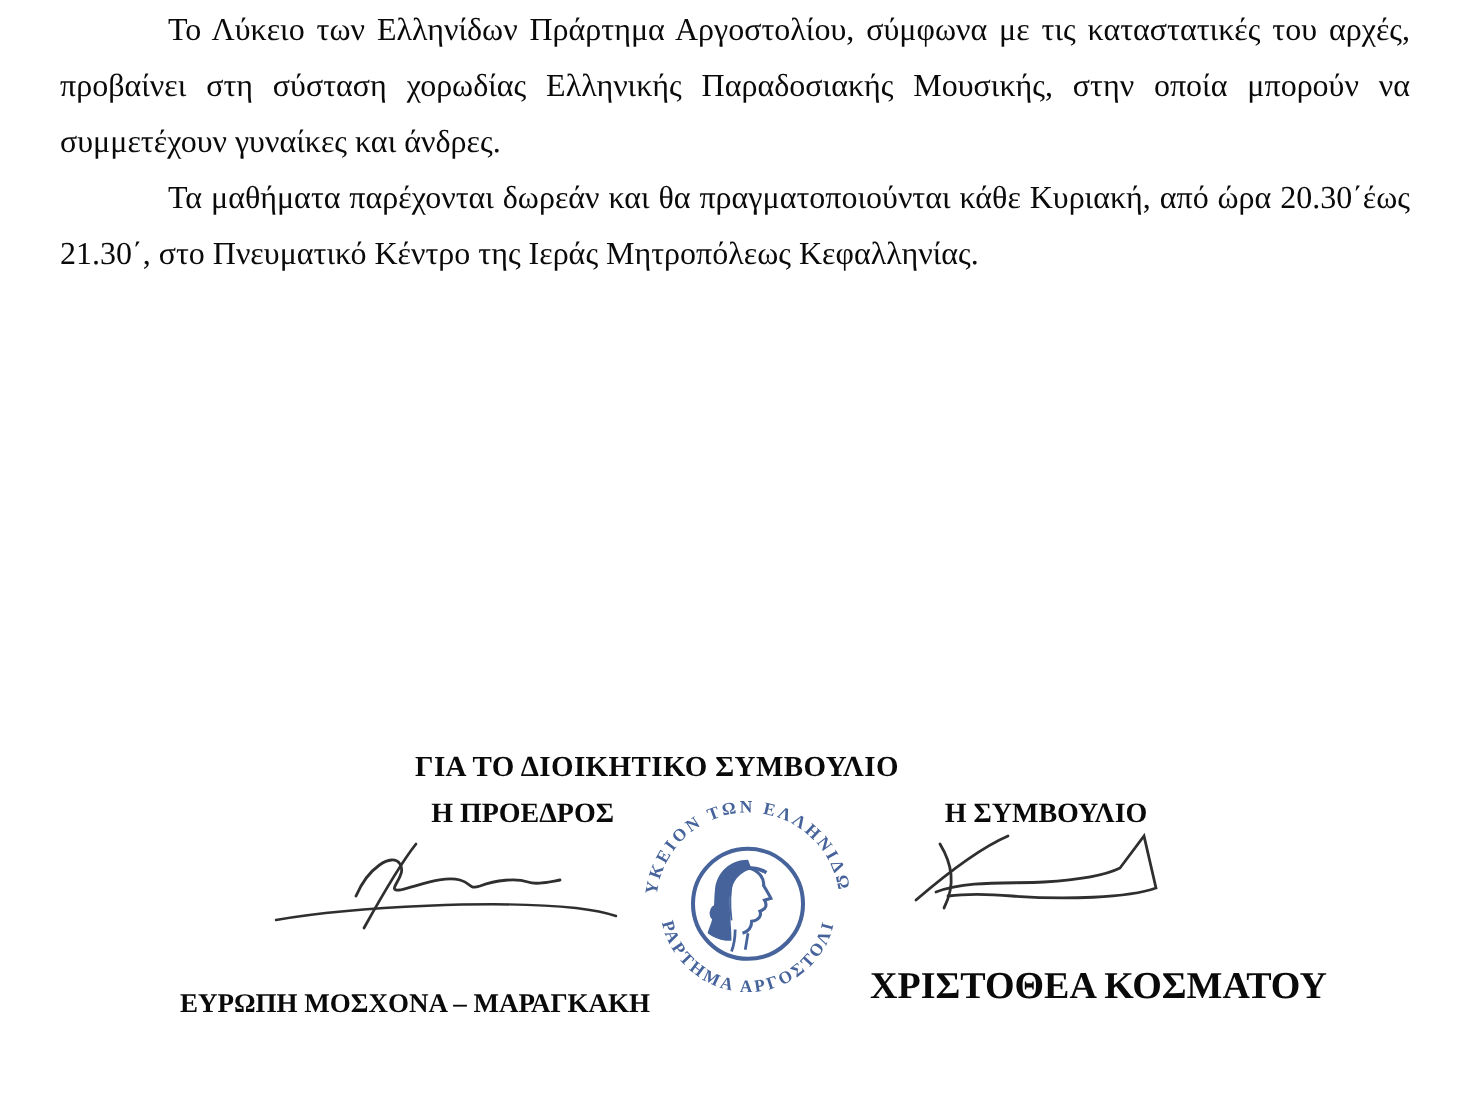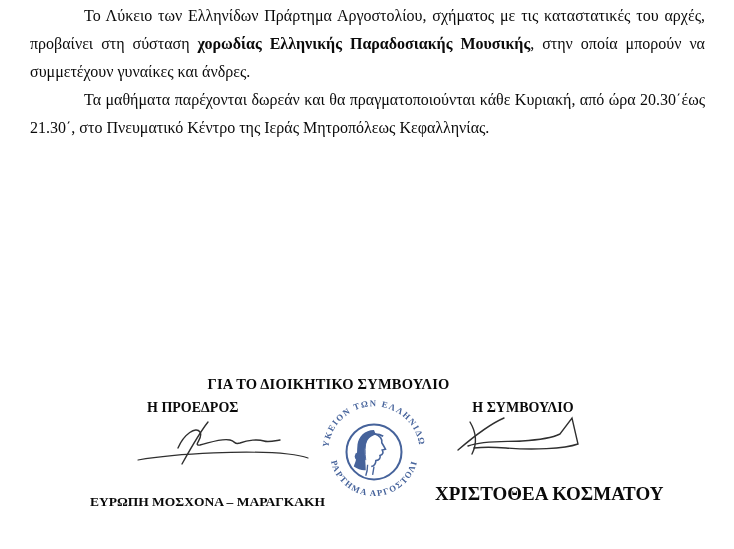--- a/index.html
+++ b/index.html
@@ -15,31 +15,31 @@
 
   
   .body-text {
     position: absolute;
     left: 30px; right: 29px; top: 2px;
     font-size: 16px;
     line-height: 28px;
     text-align: justify;
   }
   .body-text p { margin: 0; text-indent: 54px; }
-  .bold { font-weight: bold; }
+  .bold { font-weight: normal; }
 
   
   .sig-heading {
     position: absolute; top: 376px; left: 0; width: 657px;
     text-align: center; font-weight: bold; font-size: 14.5px;
     letter-spacing: 0.2px;
   }
   .president-title {
     position: absolute; top: 400px; left: 147px; width: 160px;
-    text-align: left; font-weight: bold; font-size: 14px;
+    text-align: right; font-weight: bold; font-size: 14px;
   }
   .secretary-title {
     position: absolute; top: 400px; left: 443px; width: 160px;
     text-align: center; font-weight: bold; font-size: 14px;
   }
   .president-name {
     position: absolute; top: 463px; left: 80px; width: 255px;
     text-align: center; font-weight: bold; font-size: 13.5px; white-space: nowrap; margin-top: 31px;
   }
   .secretary-name {
@@ -61,21 +61,21 @@
   .seal-stroke { stroke: var(--seal-color, #46639b); fill: none; }
   .seal-fill { fill: var(--seal-color, #46639b); }
   .sig-stroke { stroke: #2f2f2f; fill: none; stroke-linecap: round; }
 </style>
 </head>
 <body>
 
 <div class="page">
 
   <div class="body-text">
-    <p><span>Το Λύκειο των Ελληνίδων Πράρτημα Αργοστολίου, σχήματος με τις καταστατικές του αρχές, προβαίνει στη σύσταση </span><span class="bold">χορωδίας Ελληνικής Παραδοσιακής Μουσικής</span><span>, στην οποία μπορούν να συμμετέχουν γυναίκες και άνδρες.</span></p>
+    <p><span>Το Λύκειο των Ελληνίδων Πράρτημα Αργοστολίου, σύμφωνα με τις καταστατικές του αρχές, προβαίνει στη σύσταση </span><span class="bold">χορωδίας Ελληνικής Παραδοσιακής Μουσικής</span><span>, στην οποία μπορούν να συμμετέχουν γυναίκες και άνδρες.</span></p>
     <p>Τα μαθήματα παρέχονται δωρεάν και θα πραγματοποιούνται κάθε Κυριακή, από ώρα 20.30΄έως 21.30΄, στο Πνευματικό Κέντρο της Ιεράς Μητροπόλεως Κεφαλληνίας.</p>
   </div>
 
   <div class="sig-heading">ΓΙΑ ΤΟ ΔΙΟΙΚΗΤΙΚΟ ΣΥΜΒΟΥΛΙΟ</div>
 
   <div class="president-title">Η ΠΡΟΕΔΡΟΣ</div>
   <div class="secretary-title">Η ΣΥΜΒΟΥΛΙΟ</div>
 
   <svg class="sig-svg sig-president" width="185" height="50" viewBox="0 0 185 50">
     <path class="sig-stroke" stroke-width="1.4" d="M78,4 C70,14 62,28 52,46"></path>

